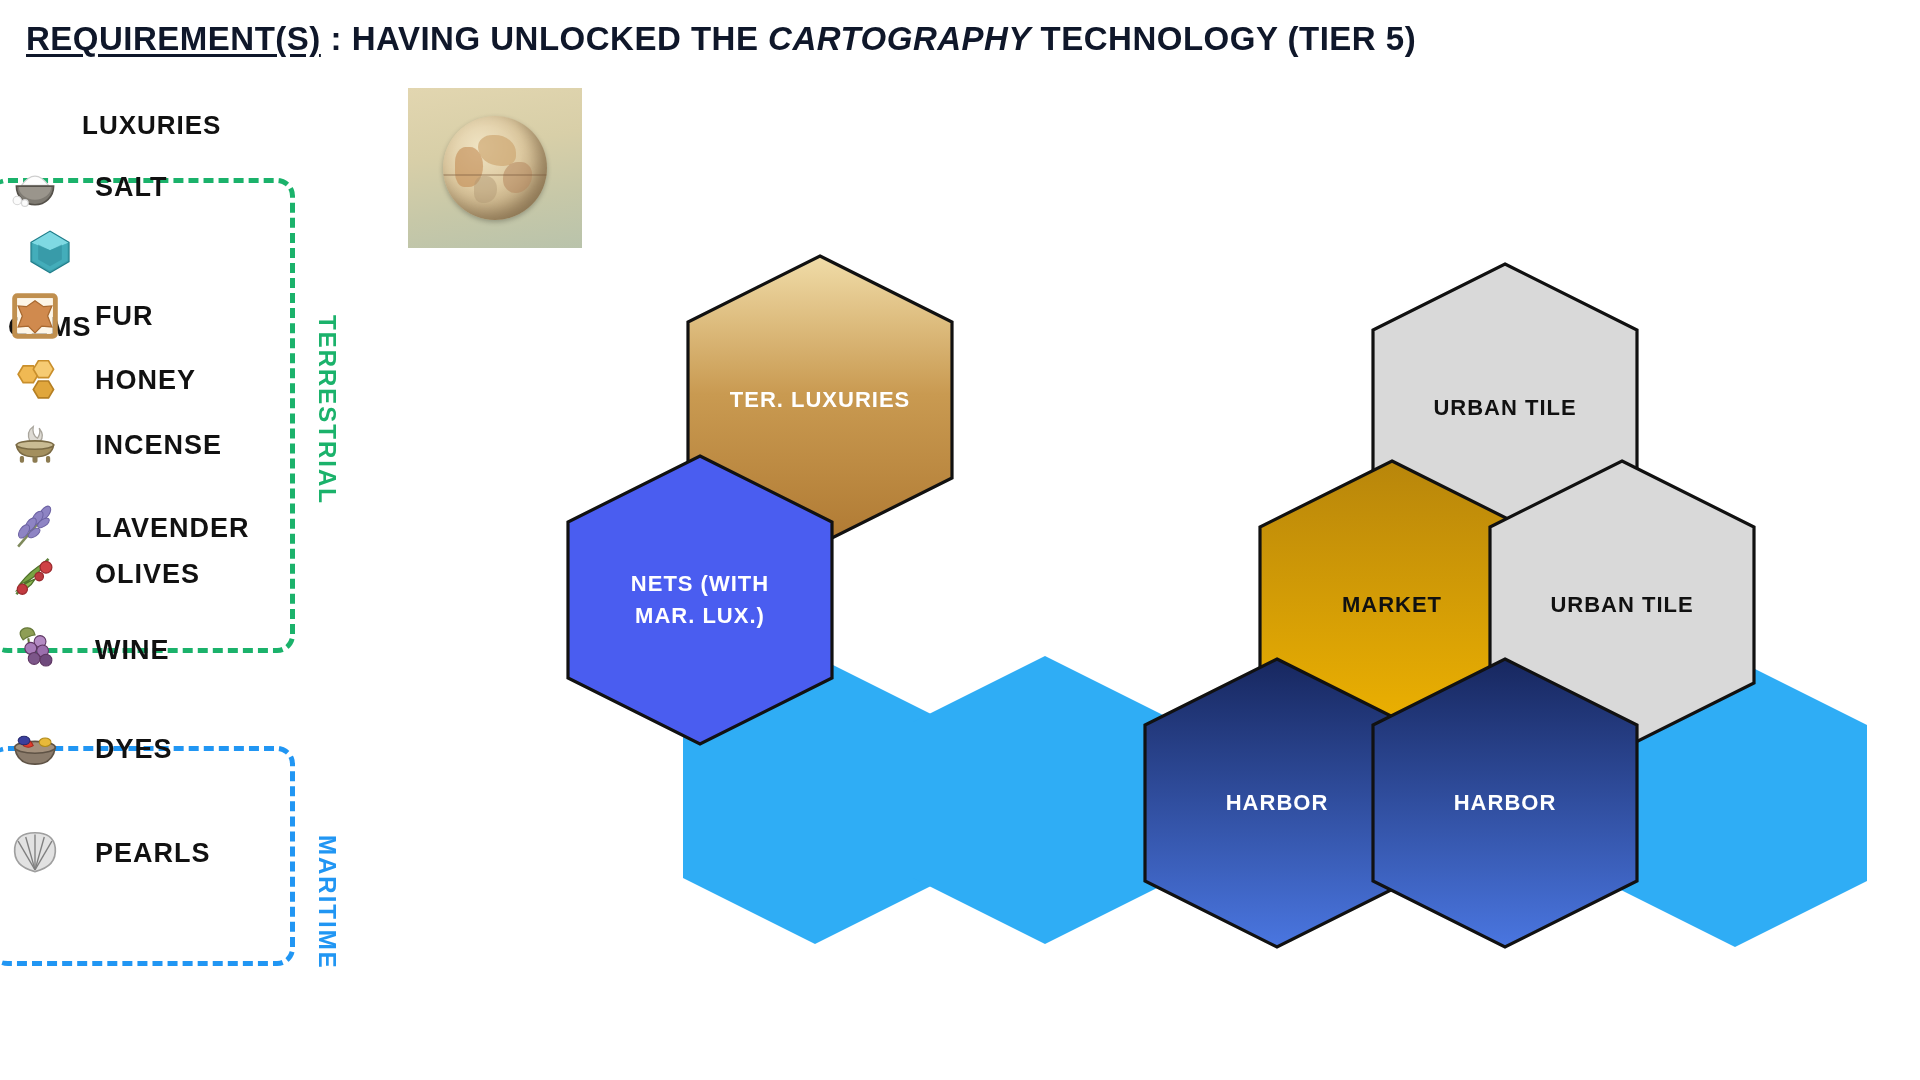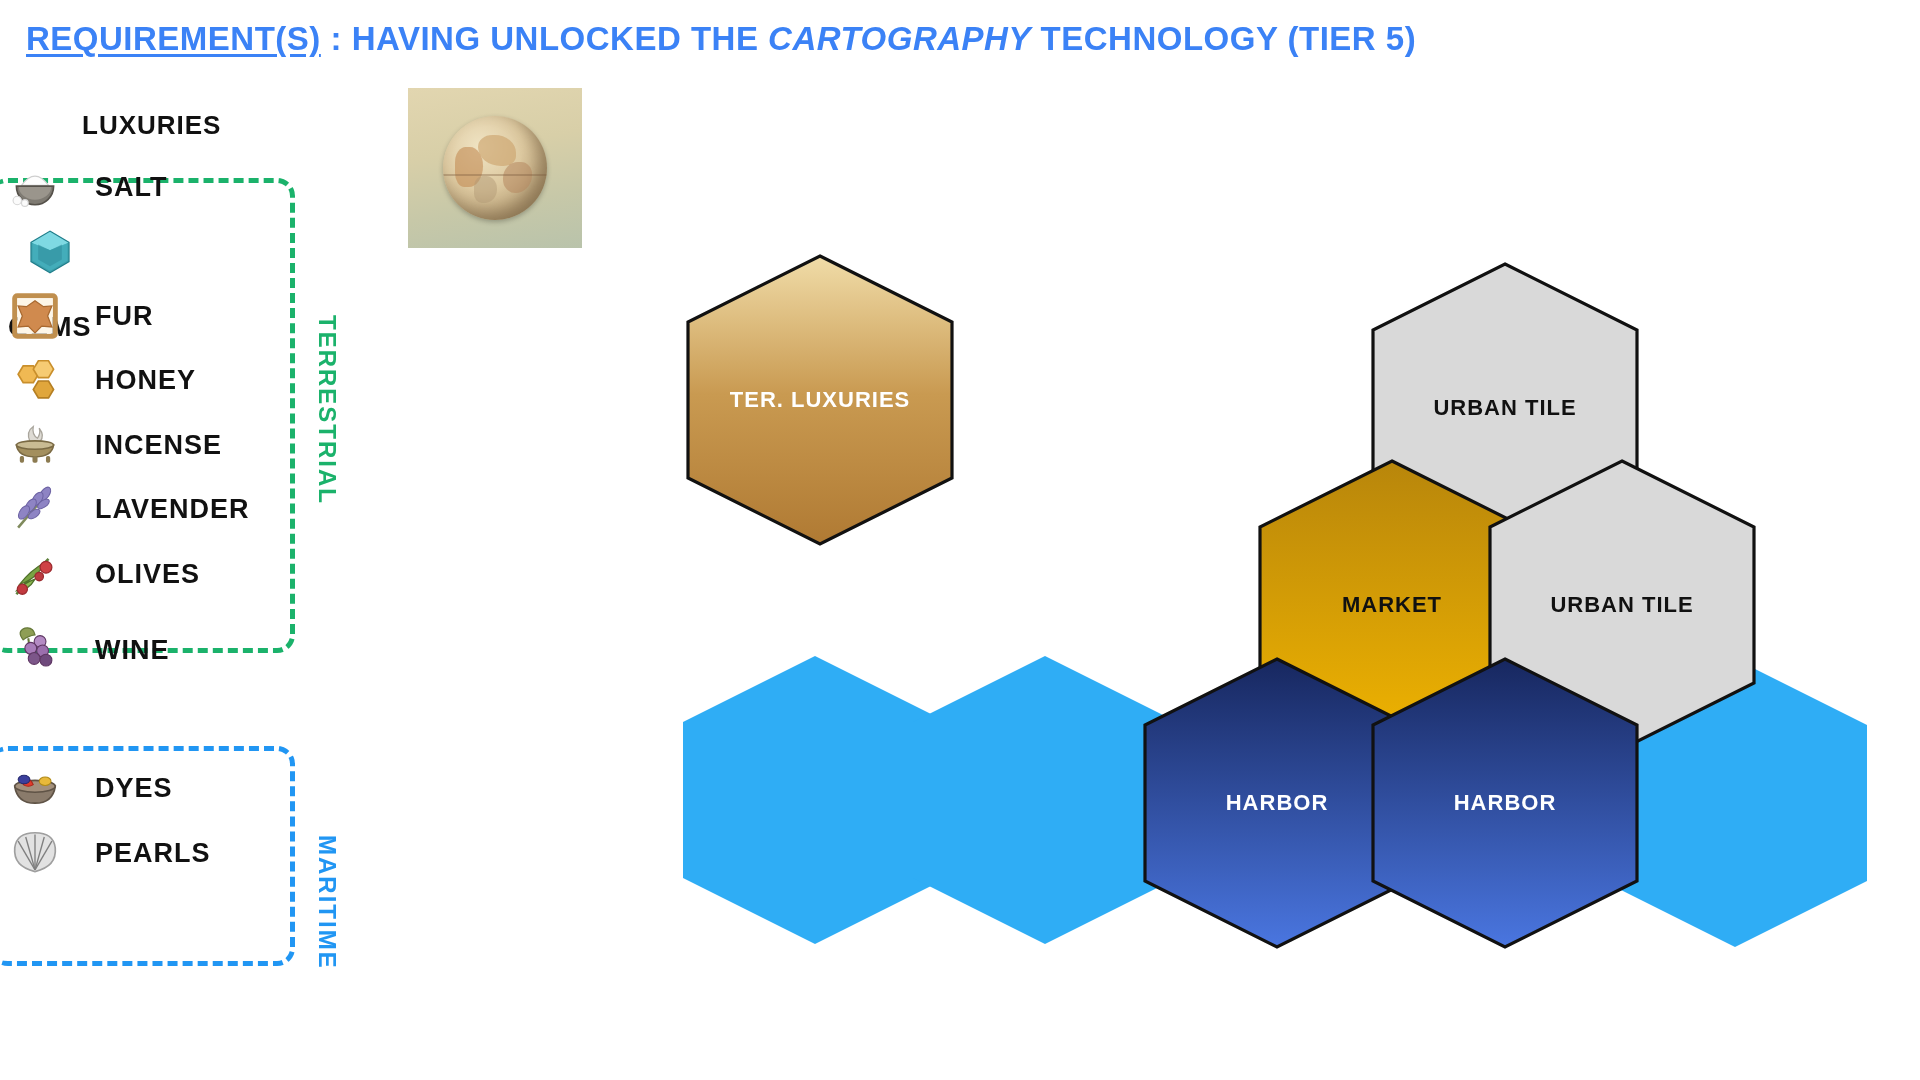--- a/index.html
+++ b/index.html
@@ -7,21 +7,21 @@
     width:1920px;height:1080px;
     background:#ffffff;
     font-family:"Liberation Sans", sans-serif;
     overflow:hidden;
     position:relative;
   }
   
   #title-bar{
     position:absolute; left:26px; top:20px;
     font-size:33px; letter-spacing:.5px;
-    color:#3b82f6; font-weight:700;
+    color:#0f172a; font-weight:700;
     white-space:nowrap;
     font-family:"Liberation Sans", sans-serif;
     font-stretch:condensed;
   }
   #title-bar .req{ text-decoration:underline; text-underline-offset:4px; }
   #title-bar .tech{ font-style:italic; }
 
   
   #lux-panel{ position:absolute; left:0; top:110px; width:300px; }
   #lux-heading{
@@ -163,21 +163,21 @@
         <span class="lux-icon"><svg viewBox="0 0 64 64" width="54" height="54">
       <path d="M26 28 q-5 -12 4 -18 q-2 10 5 14 q4 -6 2 -12 q7 9 1 16 Z" fill="#dedbd4" stroke="#a9a59c" stroke-width="1.5"></path>
       <path d="M10 32 h44 q-2 14 -22 14 q-20 0 -22 -14 Z" fill="#a38f5e" stroke="#7a6a44" stroke-width="2"></path>
       <ellipse cx="32" cy="32" rx="22" ry="5" fill="#c9bb93" stroke="#7a6a44" stroke-width="2"></ellipse>
       <rect x="14" y="45" width="5" height="8" rx="2" fill="#8c7b51"></rect>
       <rect x="45" y="45" width="5" height="8" rx="2" fill="#8c7b51"></rect>
       <rect x="29" y="45" width="6" height="8" rx="2" fill="#8c7b51"></rect>
           </svg></span>
         <span class="lux-name">INCENSE</span>
       </div>
-      <div class="lux-row" style="top: 372px;">
+      <div class="lux-row" style="top: 391px;">
         <span class="lux-icon"><svg viewBox="0 0 64 64" width="54" height="54">
       <path d="M12 54 L46 14" stroke="#7f8a5c" stroke-width="3" fill="none"></path>
       <g fill="#8e84c4" stroke="#6c62a3" stroke-width="1.2">
         <ellipse cx="44" cy="14" rx="5" ry="9" transform="rotate(35 44 14)"></ellipse>
         <ellipse cx="35" cy="20" rx="5" ry="9" transform="rotate(35 35 20)"></ellipse>
         <ellipse cx="27" cy="28" rx="5" ry="9" transform="rotate(35 27 28)"></ellipse>
         <ellipse cx="19" cy="36" rx="5" ry="9" transform="rotate(35 19 36)"></ellipse>
         <ellipse cx="42" cy="26" rx="4" ry="8" transform="rotate(55 42 26)"></ellipse>
         <ellipse cx="31" cy="38" rx="4" ry="8" transform="rotate(55 31 38)"></ellipse>
       </g>
@@ -202,21 +202,21 @@
       <g stroke="#5e3663" stroke-width="1.3">
         <circle cx="38" cy="22" r="7" fill="#b48bc4"></circle>
         <circle cx="27" cy="30" r="7" fill="#a87cb9"></circle>
         <circle cx="41" cy="33" r="7" fill="#9b6fad"></circle>
         <circle cx="31" cy="42" r="7" fill="#7c5689"></circle>
         <circle cx="45" cy="44" r="7" fill="#6f4a7c"></circle>
       </g>
           </svg></span>
         <span class="lux-name">WINE</span>
       </div>
-      <div class="lux-row" style="top: 651px;">
+      <div class="lux-row" style="top: 612px;">
         <span class="lux-icon"><svg viewBox="0 0 64 64" width="54" height="54">
       <path d="M8 30 h48 q-3 20 -24 20 q-21 0 -24 -20 Z" fill="#8a7b6b" stroke="#5f5346" stroke-width="2"></path>
       <ellipse cx="32" cy="30" rx="24" ry="7" fill="#a3907c" stroke="#5f5346" stroke-width="2"></ellipse>
       <path d="M18 28 q6 -12 12 0 q-6 4 -12 0 Z" fill="#e03b2b" stroke="#a4281c" stroke-width="1.2"></path>
       <ellipse cx="19" cy="22" rx="7" ry="5" fill="#3b3f9c" stroke="#262a6e" stroke-width="1.2"></ellipse>
       <ellipse cx="44" cy="24" rx="7" ry="5" fill="#e8b93a" stroke="#b08a19" stroke-width="1.2"></ellipse>
           </svg></span>
         <span class="lux-name">DYES</span>
       </div>
       <div class="lux-row" style="top: 716px;">
@@ -244,20 +244,30 @@
             <stop offset="48%" stop-color="#c99a51"></stop>
             <stop offset="100%" stop-color="#b07a33"></stop>
           </linearGradient>
         </defs>
         <polygon points="135,3 267,69 267,225 135,291 3,225 3,69" fill="url(#g0)" stroke="#111111" stroke-width="3.2" stroke-linejoin="miter"></polygon>
       </svg>
       <div class="hex-label light">
         <div>TER. LUXURIES</div>
       </div>
     </div>
+    <div class="hex" style="left: 565px; top: 453px; width: 270px; height: 294px; z-index: 2;">
+      <svg width="270" height="294">
+        <defs></defs>
+        <polygon points="135,3 267,69 267,225 135,291 3,225 3,69" fill="#4a5df0" stroke="#111111" stroke-width="3.2" stroke-linejoin="miter"></polygon>
+      </svg>
+      <div class="hex-label light">
+        <div>NETS (WITH</div>
+        <div>MAR. LUX.)</div>
+      </div>
+    </div>
     <div class="hex" style="left: 680px; top: 653px; width: 270px; height: 294px; z-index: 1;">
       <svg width="270" height="294">
         <defs></defs>
         <polygon points="135,3 267,69 267,225 135,291 3,225 3,69" fill="#2fadf5" stroke="none" stroke-width="0" stroke-linejoin="miter"></polygon>
       </svg>
     </div>
     <div class="hex" style="left: 910px; top: 653px; width: 270px; height: 294px; z-index: 1;">
       <svg width="270" height="294">
         <defs></defs>
         <polygon points="135,3 267,69 267,225 135,291 3,225 3,69" fill="#2fadf5" stroke="none" stroke-width="0" stroke-linejoin="miter"></polygon>

